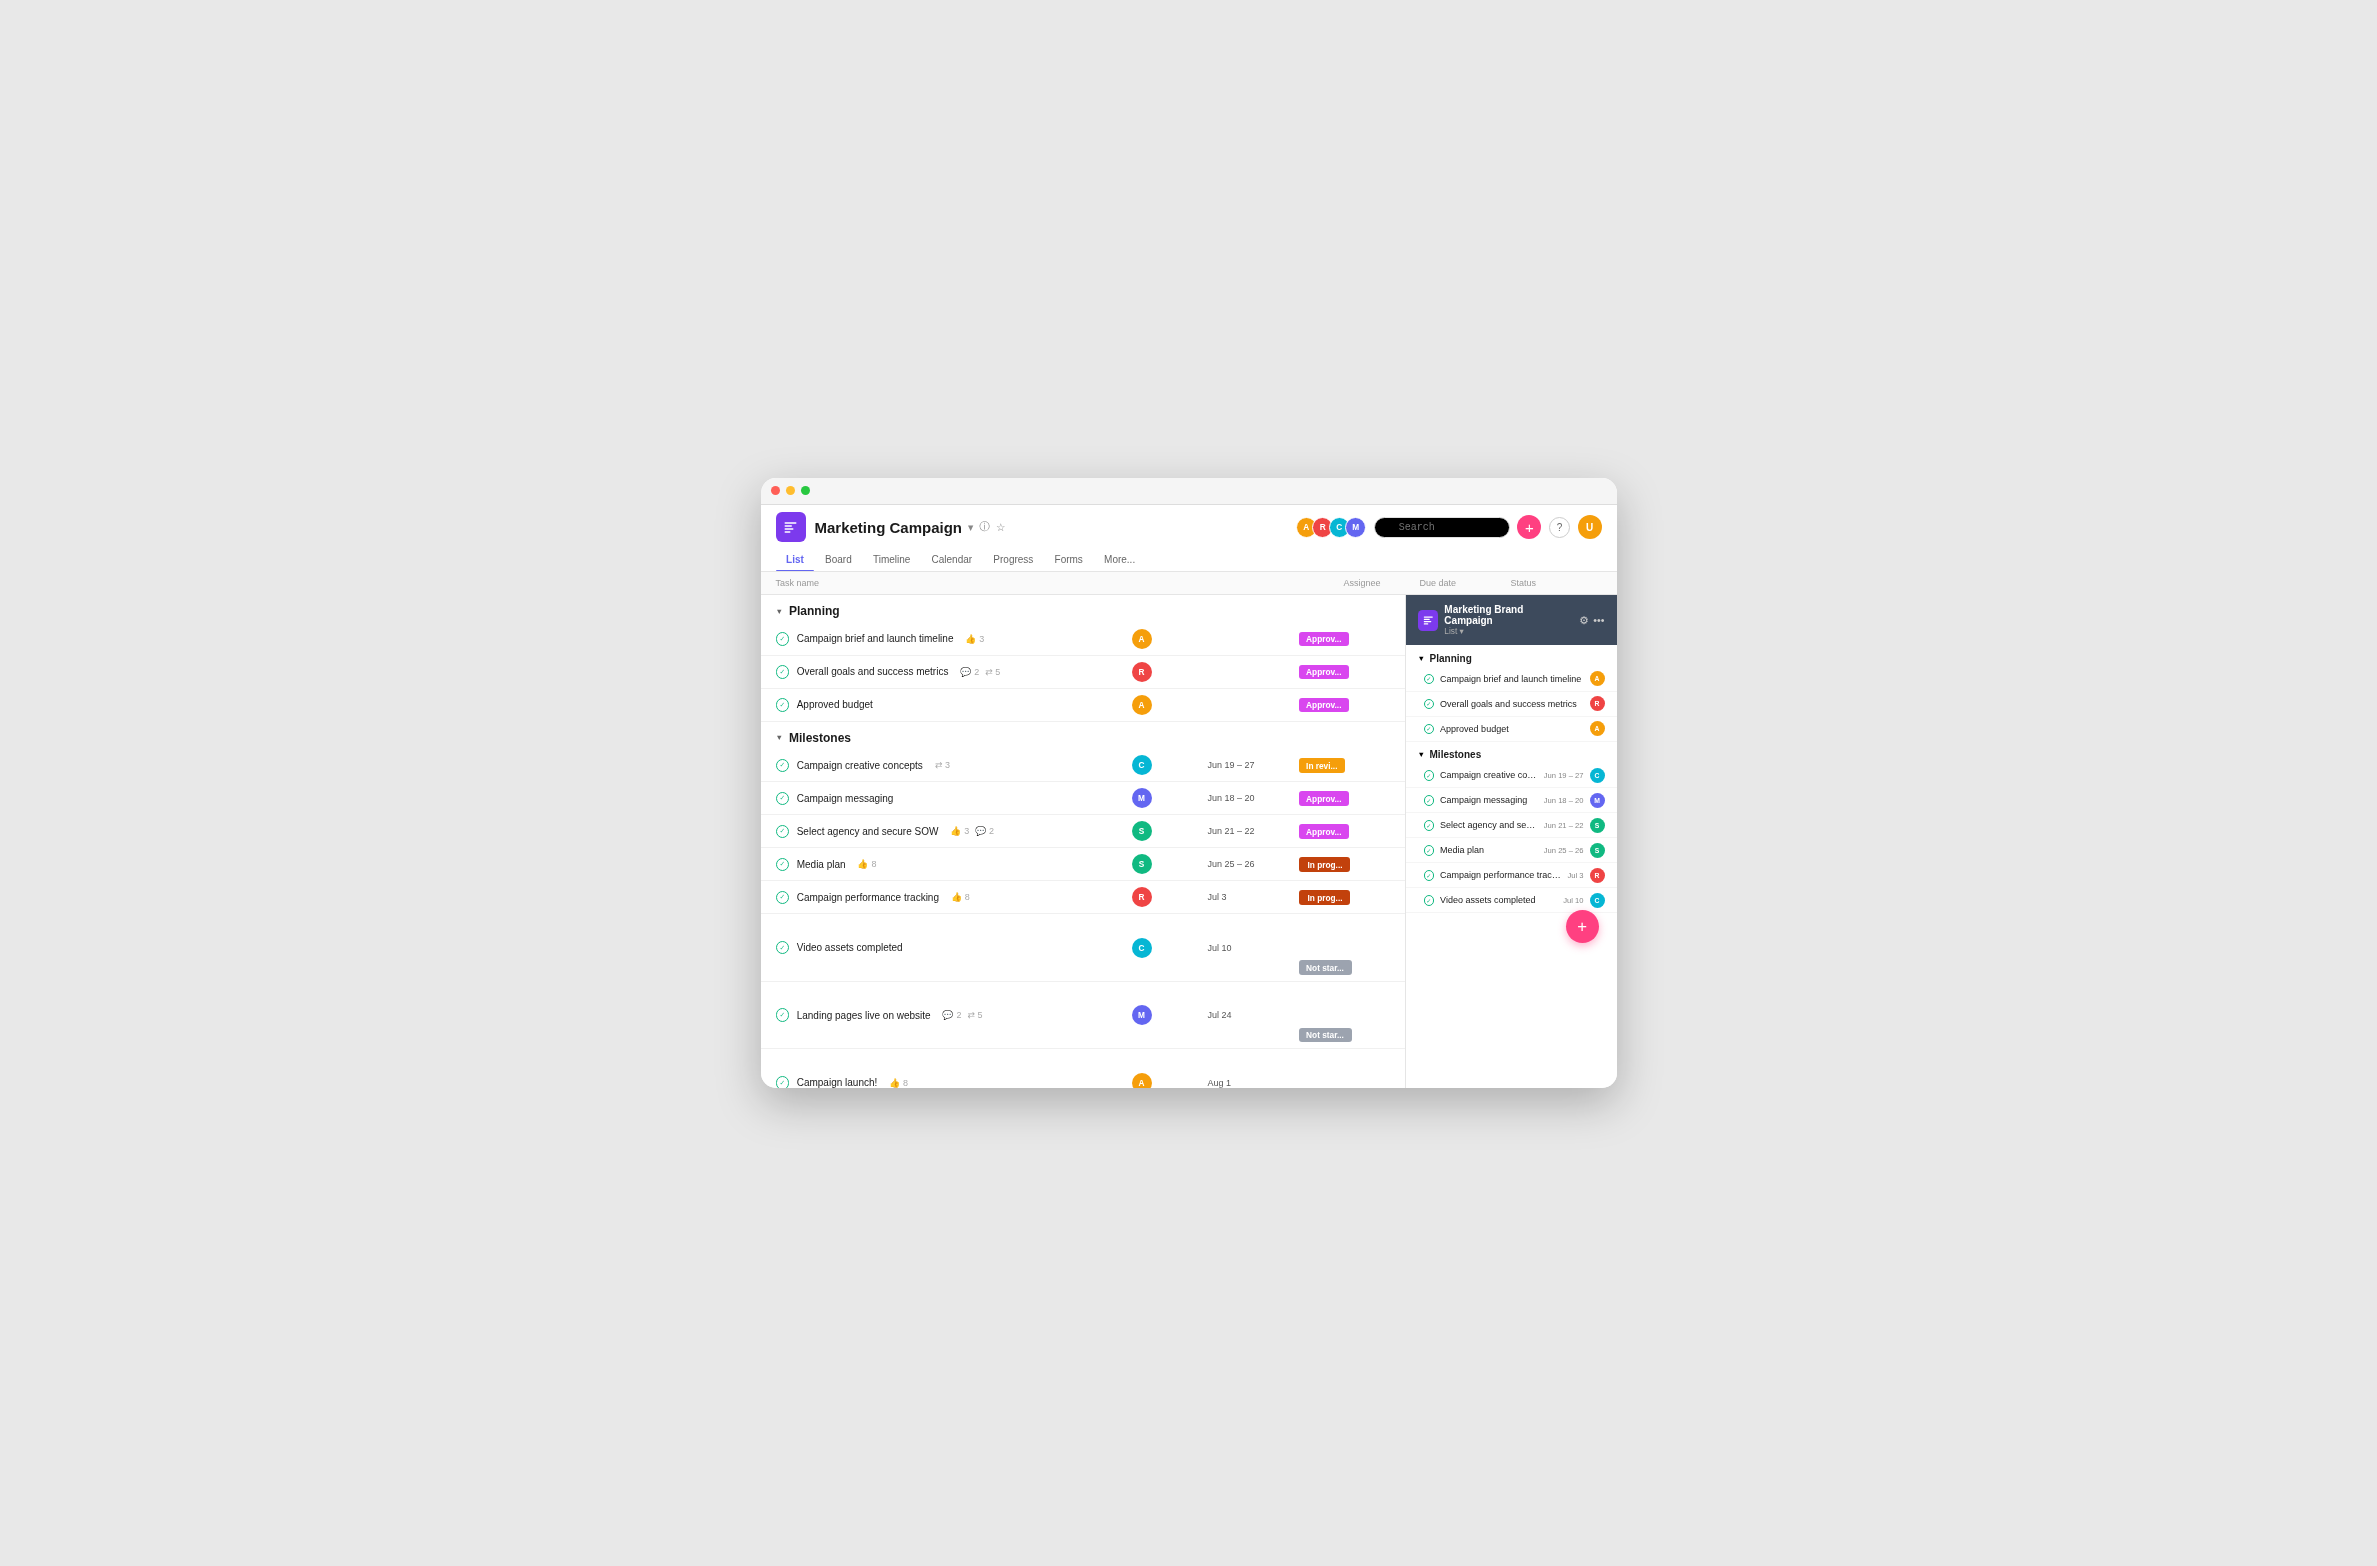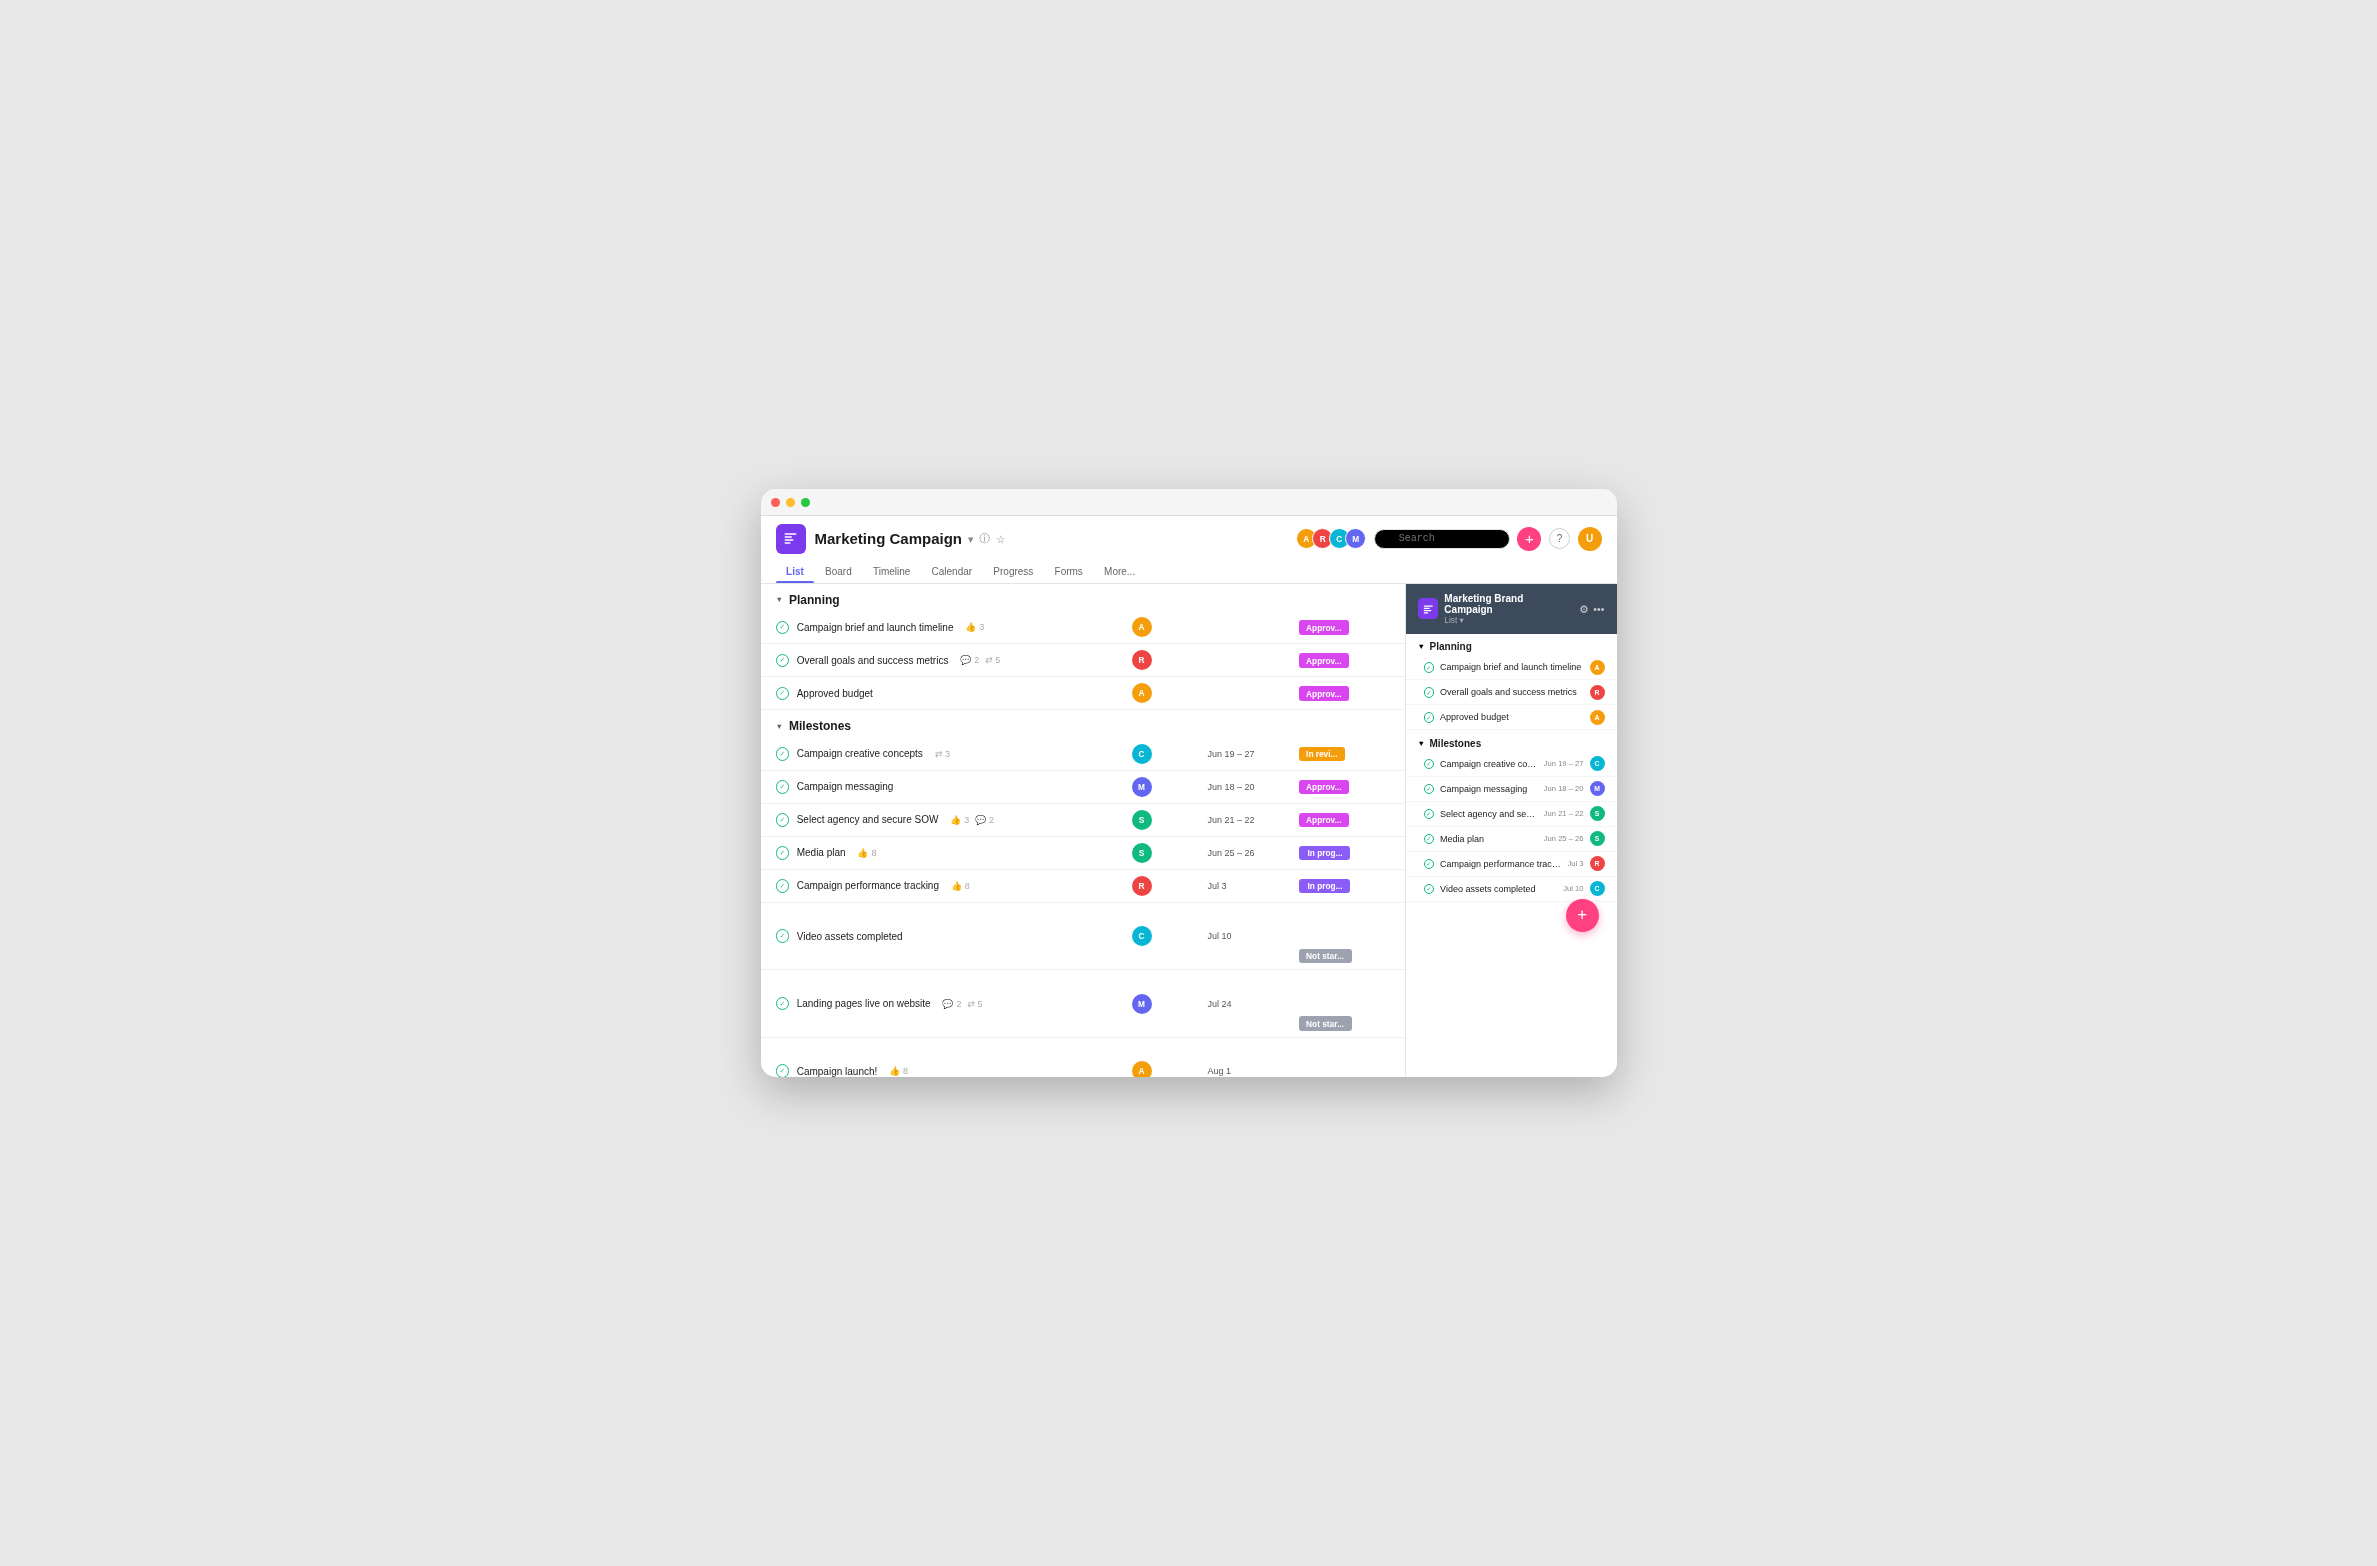--- a/index.html
+++ b/index.html
@@ -287,21 +287,21 @@
       display: inline-flex;
       align-items: center;
       padding: 2.3px 7.6px;
       border-radius: 3px;
       font-size: 8.3px;
       font-weight: 600;
       color: #fff;
     }
     .status-approved { background: #d946ef; }
     .status-in-review { background: #f59e0b; text-align: right; }
-    .status-in-progress { background: #8b5cf6; padding-left: 9px; }
+    .status-in-progress { background: #c2410c; padding-left: 9px; }
     .status-not-started { background: #9ca3af; margin-top: 40px; }
 
     
     .side-panel {
       width: 212px;
       border-left: 0.8px solid #e5e5e5;
       background: #fff;
       overflow-y: auto;
       flex-shrink: 0;
     }
@@ -458,20 +458,26 @@
   <div class="nav-tabs">
     <div class="nav-tab active">List</div>
     <div class="nav-tab">Board</div>
     <div class="nav-tab">Timeline</div>
     <div class="nav-tab">Calendar</div>
     <div class="nav-tab">Progress</div>
     <div class="nav-tab">Forms</div>
     <div class="nav-tab">More...</div>
   </div>
 
+  <div class="table-header">
+    <div class="table-header-cell">Task name</div>
+    <div class="table-header-cell">Assignee</div>
+    <div class="table-header-cell">Due date</div>
+    <div class="table-header-cell">Status</div>
+  </div>
 
   <div class="main-content">
 
     <div class="task-list">
 
       <div class="section-header">
         <span class="chevron-icon">▼</span>
         <span class="section-title">Planning</span>
       </div>
 

